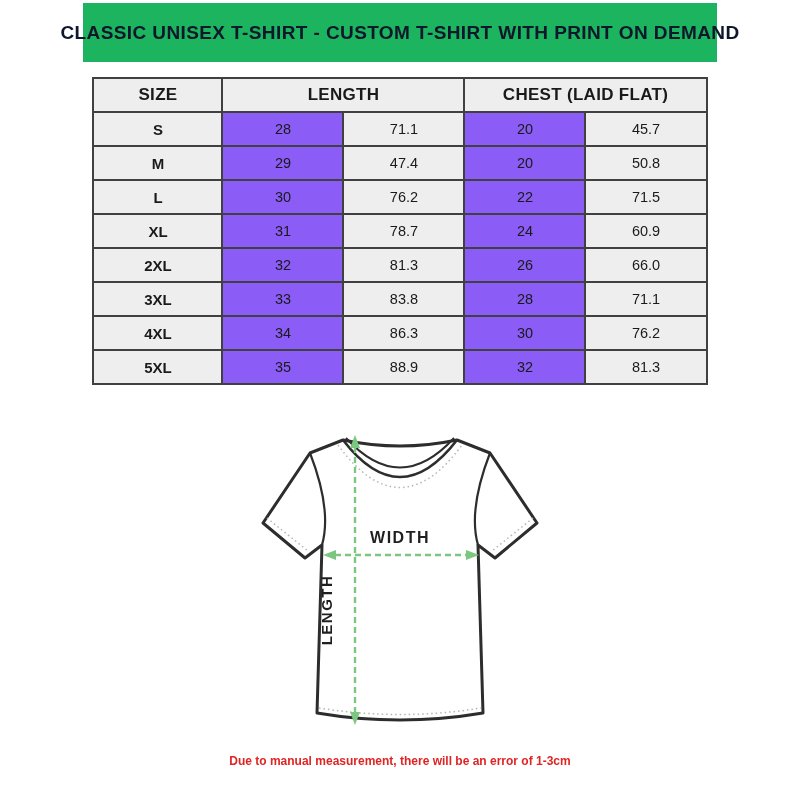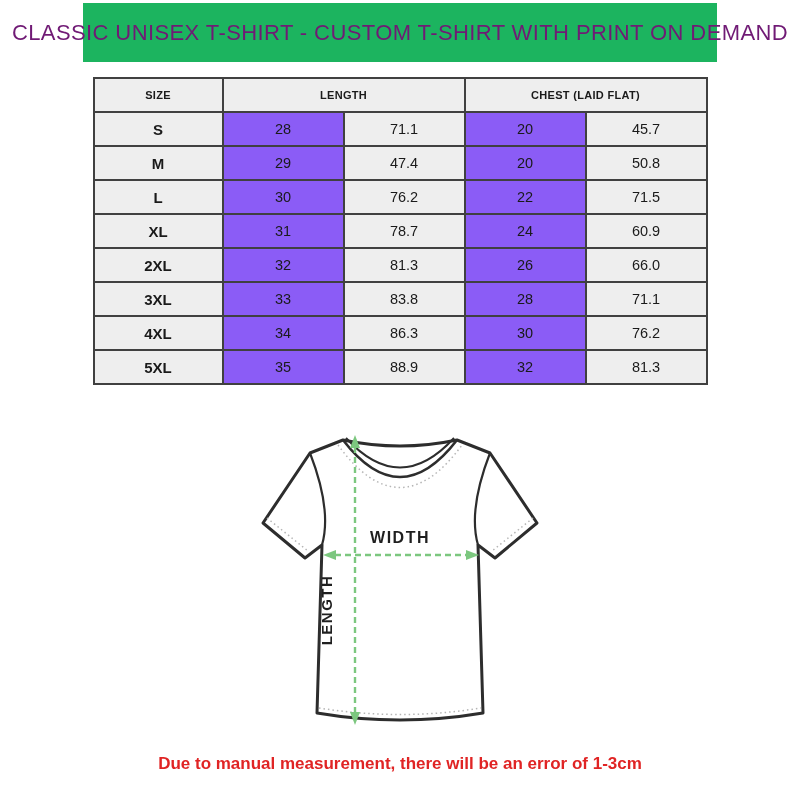--- a/index.html
+++ b/index.html
@@ -6,43 +6,43 @@
   body{
     width:800px;height:800px;background:#ffffff;overflow:hidden;
     font-family:"Liberation Sans", sans-serif;
     -webkit-font-smoothing:antialiased;
   }
   .banner{
     margin:3px auto 0;width:634px;height:59px;background:#1cb45f;
     display:flex;align-items:center;justify-content:center;
   }
   .banner-title{
-    color:#701a75;font-weight:normal;font-size:22px;letter-spacing:.4px;
+    color:#0f172a;font-weight:bold;font-size:19px;letter-spacing:.4px;
     white-space:nowrap;
   }
   table.size-chart{
     margin:15px auto 0;width:613px;border-collapse:collapse;table-layout:fixed;
   }
   table.size-chart th, table.size-chart td{
     border:2px solid #404040;text-align:center;vertical-align:middle;
     height:32px;padding:0;color:#1a1a1a;
   }
   table.size-chart th{
-    background:#eeeeee;font-weight:bold;font-size:11px;letter-spacing:.3px;
+    background:#eeeeee;font-weight:bold;font-size:17px;letter-spacing:.3px;
   }
   td.shade{background:#eeeeee;}
   td.plain{background:#8b5cf6;}
   td.size-cell{font-weight:bold;font-size:15px;}
   td.num-cell{font-weight:500;font-size:14.5px;}
   .diagram-wrap{
     width:300px;margin:40px auto 0;
   }
   .disclaimer{
     margin-top:15px;text-align:center;
-    color:#e02424;font-weight:bold;font-size:17px;
+    color:#e02424;font-weight:bold;font-size:12px;
   }
 </style>
 </head>
 <body>
 
 <div class="banner">
   <div class="banner-title">CLASSIC UNISEX T-SHIRT - CUSTOM T-SHIRT WITH PRINT ON DEMAND</div>
 </div>
 
 <table class="size-chart">

